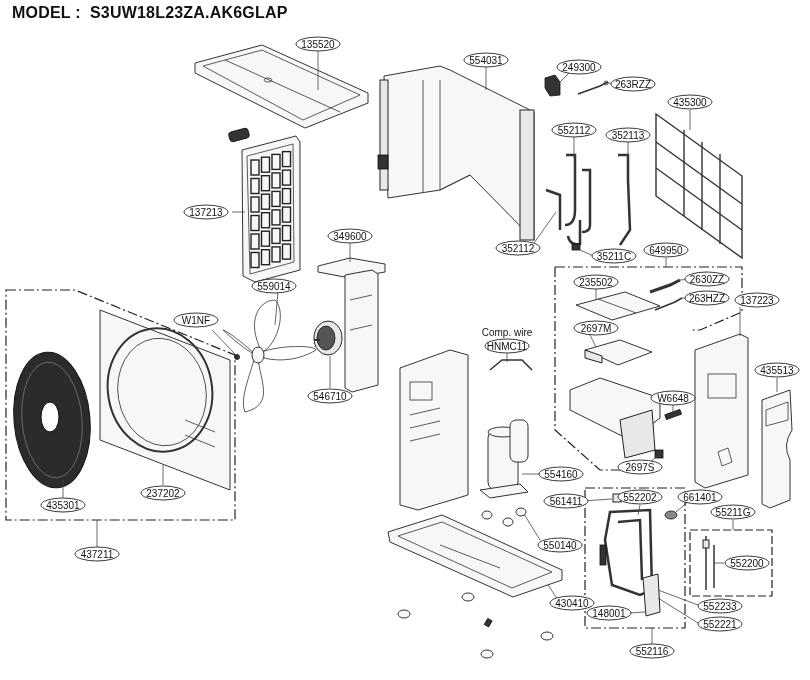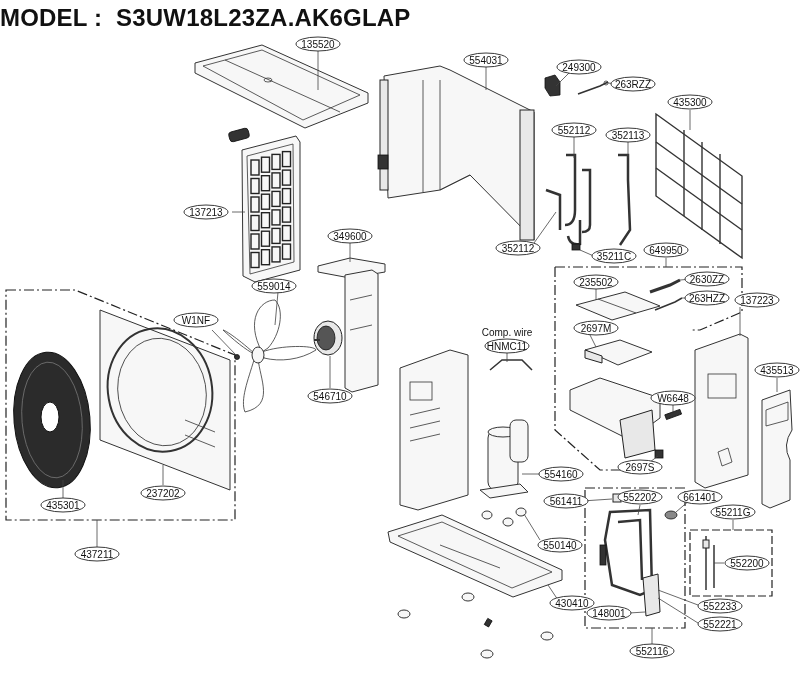--- a/index.html
+++ b/index.html
@@ -1,17 +1,17 @@
 <!DOCTYPE html>
 <html><head>
 <meta charset="utf-8">
 <style>
   html, body { margin: 0; padding: 0; background: #ffffff; }
   body { width: 810px; height: 680px; position: relative; overflow: hidden; font-family: "Liberation Sans", sans-serif; }
-  .title { position: absolute; left: 0; top: 4px; font-family: "Liberation Sans", sans-serif; font-weight: bold; font-size: 24px; color: #111; letter-spacing: 0.2px; white-space: pre; }
+  .title { position: absolute; left: 12px; top: 4px; font-family: "Liberation Sans", sans-serif; font-weight: bold; font-size: 16px; color: #111; letter-spacing: 0.2px; white-space: pre; }
   svg#diagram { position: absolute; left: 0; top: 0; width: 810px; height: 680px; }
   .part { fill: #f7f7f7; stroke: #333; stroke-width: 1; }
   .partd { fill: #e8e8e8; stroke: #222; stroke-width: 1; }
   .dark { fill: #333; stroke: #111; stroke-width: 0.8; }
   .thin { fill: none; stroke: #333; stroke-width: 0.8; }
   .grid { fill: none; stroke: #333; stroke-width: 1.4; }
   .leader { stroke: #444; stroke-width: 0.8; fill: none; }
   .dash { fill: none; stroke: #222; stroke-width: 1.2; stroke-dasharray: 10 3 2 3; }
   .lbl-oval { fill: #fff; stroke: #222; stroke-width: 0.9; }
   .lbl-text { font-family: "Liberation Sans", sans-serif; font-size: 10px; fill: #111; text-anchor: middle; dominant-baseline: central; }

